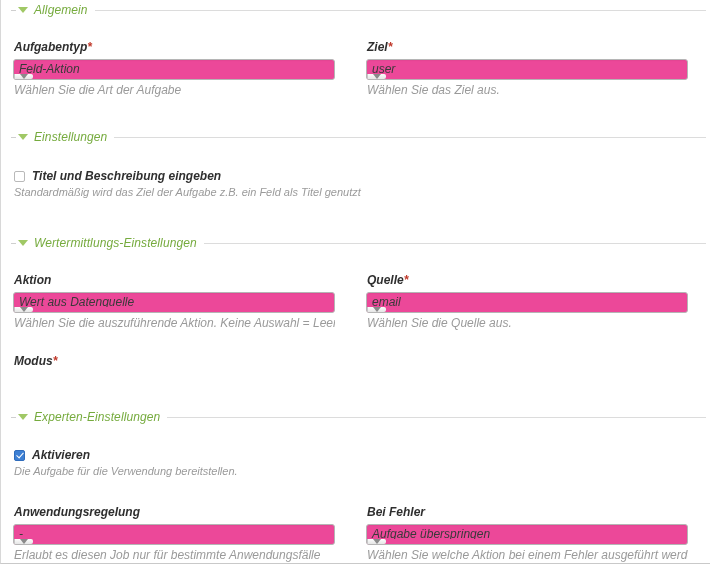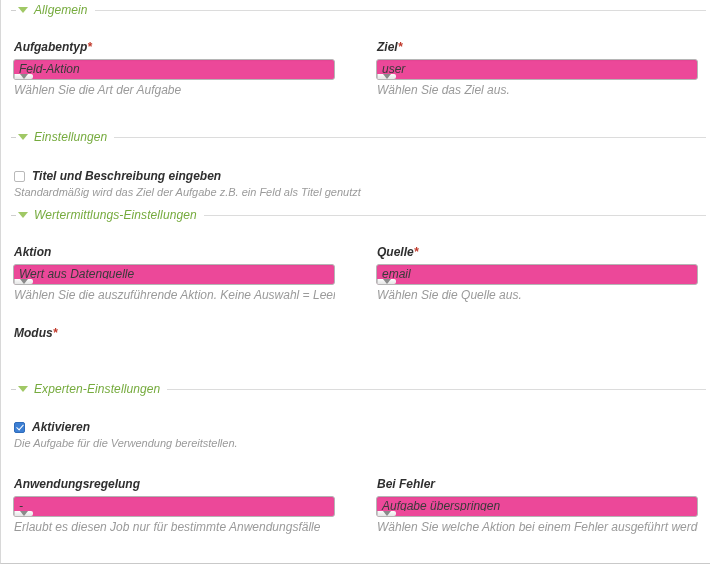--- a/index.html
+++ b/index.html
@@ -66,21 +66,20 @@
     height: 1px;
     background: #dcdcdc;
     margin-left: 7px;
   }
 
   
   .fields {
     display: flex;
     flex-wrap: wrap;
     padding: 0 8px 0 8px;
-    justify-content: space-between;
   }
   .field {
     width: 322px;
     box-sizing: border-box;
     margin-right: 31px;
   }
   .field.right {
     margin-right: 0;
   }
   .field-label {
@@ -238,21 +237,21 @@
 
     <div style="margin-top:24px;">
       <div class="check-row">
         <span class="checkbox"></span>
         <span class="check-label">Titel und Beschreibung eingeben</span>
       </div>
       <div class="check-hint">Standardmäßig wird das Ziel der Aufgabe z.B. ein Feld als Titel genutzt</div>
     </div>
   </div>
 
-  <div class="section" style="">
+  <div class="section" style="margin-top:28px;">
     <div class="legend-row">
       <span class="legend-dash"></span>
       <span class="legend-caret"></span>
       <span class="legend-text">Wertermittlungs-Einstellungen</span>
       <span class="legend-line"></span>
     </div>
 
     <div class="fields" style="margin-top:22px;">
       <div class="field">
         <div class="field-label">Aktion</div>

